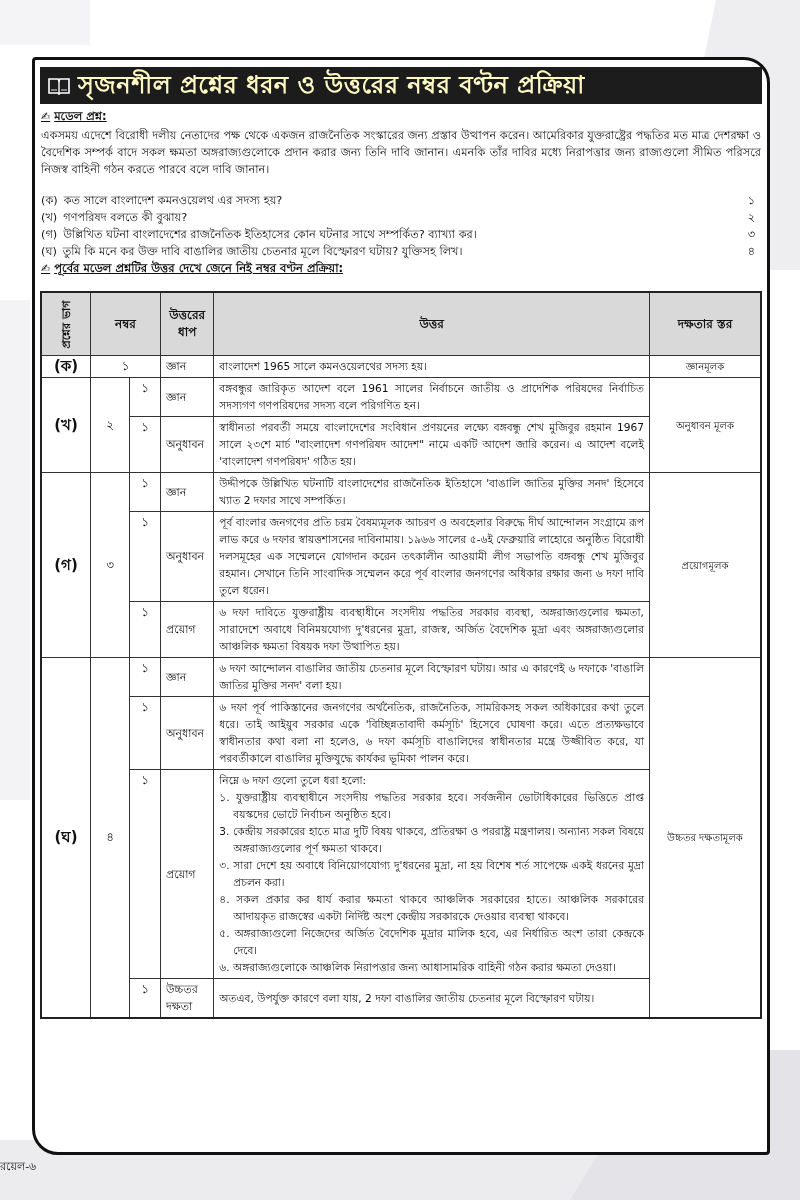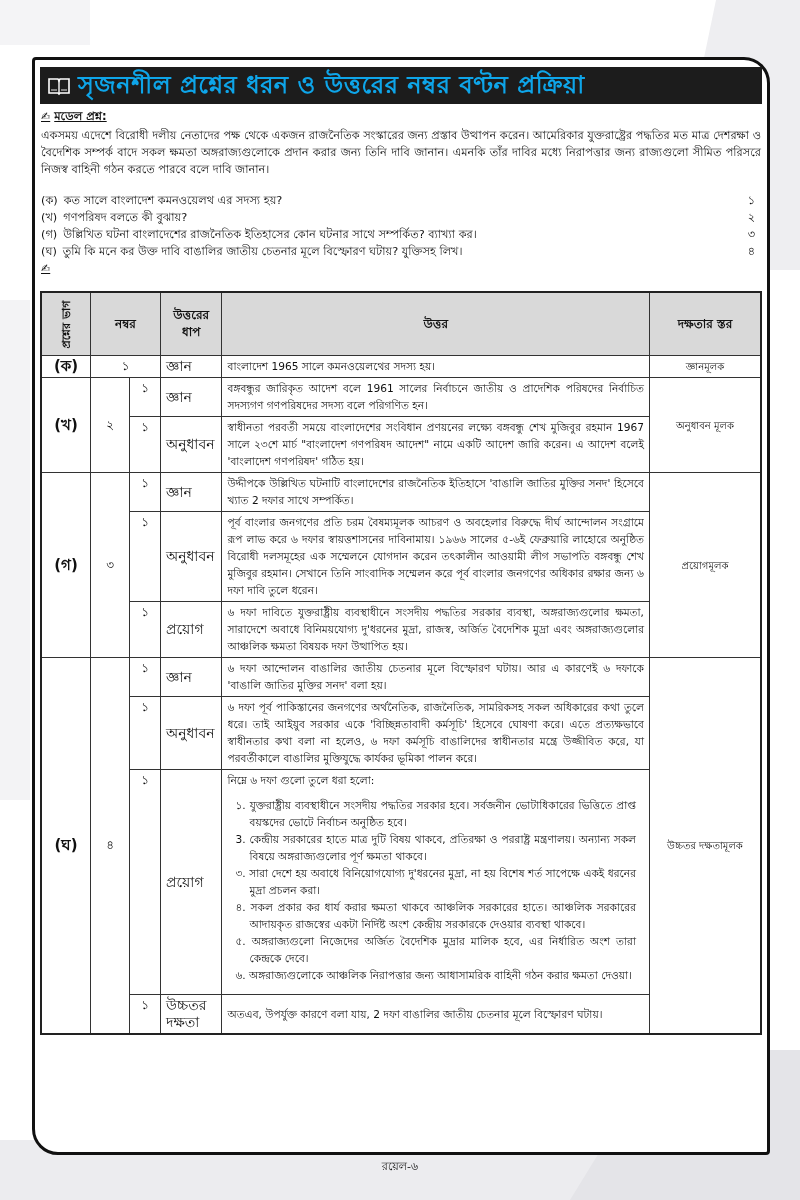--- a/index.html
+++ b/index.html
@@ -15,21 +15,21 @@
   .bg4 { right:0; bottom:0; width:230px; height:150px; clip-path:polygon(40% 0,100% 0,100% 100%,0 100%); background:#e4e4e8; }
   .bg5 { left:0; top:300px; width:30px; height:500px; background:#f3f3f5; }
 
   .frame {
     position:absolute; left:32px; top:57px; width:738px; height:1098px;
     border:3px solid #111; border-radius:4px 26px 4px 26px;
     background:#fff; z-index:1; box-sizing:border-box;
   }
   .title-bar {
     position:absolute; left:5px; top:7px; right:5px; height:37px;
-    background:#1c1c1c; color:#0ea5e9; display:flex; align-items:center;
+    background:#1c1c1c; color:#fef9c3; display:flex; align-items:center;
     padding-left:8px; box-sizing:border-box;
   }
   .title-icon { width:22px; height:20px; margin-right:8px; }
   .title-text { font-family:"DejaVu Serif", serif; font-size:24px; font-weight:bold; letter-spacing:0.5px; white-space:nowrap; }
 
   .content { position:absolute; left:6px; right:6px; top:48px; font-size:11.3px; line-height:17px; }
   .sec-label { font-weight:bold; text-decoration:underline; display:flex; align-items:center; gap:4px; font-size:11.5px; }
   .pen-icon { font-size:11px; }
   .stem { text-align:justify; margin:2px 0 14px 0; }
   .q-row { display:flex; justify-content:space-between; height:17px; }
@@ -41,27 +41,27 @@
     border-collapse:collapse; font-size:10.6px; line-height:17px;
     border:2px solid #222;
   }
   table.ans td, table.ans th { border:1px solid #333; padding:2px 5px; vertical-align:middle; }
   table.ans th { background:#d9d9d9; font-weight:bold; font-size:12px; height:58px; text-align:center; }
   .th-vert { width:20px; padding:0 !important; }
   .th-vert span { display:inline-block; transform:rotate(-90deg); white-space:nowrap; font-size:11px; }
   .c-part { width:28px; text-align:center; font-size:15px; font-weight:bold; }
   .c-num { width:28px; text-align:center; font-size:12px; }
   .c-sub { width:20px; text-align:center; vertical-align:top !important; font-size:12px; }
-  .c-step { width:50px; font-size:14px; }
+  .c-step { width:50px; font-size:11px; }
   .c-ans { text-align:justify; }
   .c-skill { width:100px; text-align:center; font-size:10px; }
-  .ans-list { margin:8px; padding:0; list-style:none; }
+  .ans-list { margin:0; padding:0; list-style:none; }
   .ans-list li { padding-left:14px; text-indent:-14px; }
 
-  .page-footer { position:absolute; left:0; width:800px; top:1158px; text-align:center; font-size:11px; z-index:2; }
+  .page-footer { position:absolute; left:0; width:800px; top:1158px; font-size:11px; z-index:2; }
 </style>
 </head>
 <body>
 
 <div class="bg-shape bg1"></div>
 <div class="bg-shape bg2"></div>
 <div class="bg-shape bg3"></div>
 <div class="bg-shape bg4"></div>
 <div class="bg-shape bg5"></div>
 
@@ -105,20 +105,21 @@
     </div>
     <div class="q-row">
       <span class="q-left">
           <span>(ঘ)</span>
           <span>তুমি কি মনে কর উক্ত দাবি বাঙালির জাতীয় চেতনার মূলে বিস্ফোরণ ঘটায়? যুক্তিসহ লিখ।</span>
         </span>
       <span class="q-mark">৪</span>
     </div>
     <div class="sec-label">
       <span class="pen-icon">✍</span>
+      <span>পূর্বের মডেল প্রশ্নটির উত্তর দেখে জেনে নিই নম্বর বণ্টন প্রক্রিয়া:</span>
     </div>
   </div>
 
   <table class="ans">
     <thead>
       <tr>
         <th class="th-vert"><span>প্রশ্নের ভাগ</span></th>
         <th colspan="2">নম্বর</th>
         <th colspan="2">উত্তরের ধাপ</th>
         <th>উত্তর</th>

